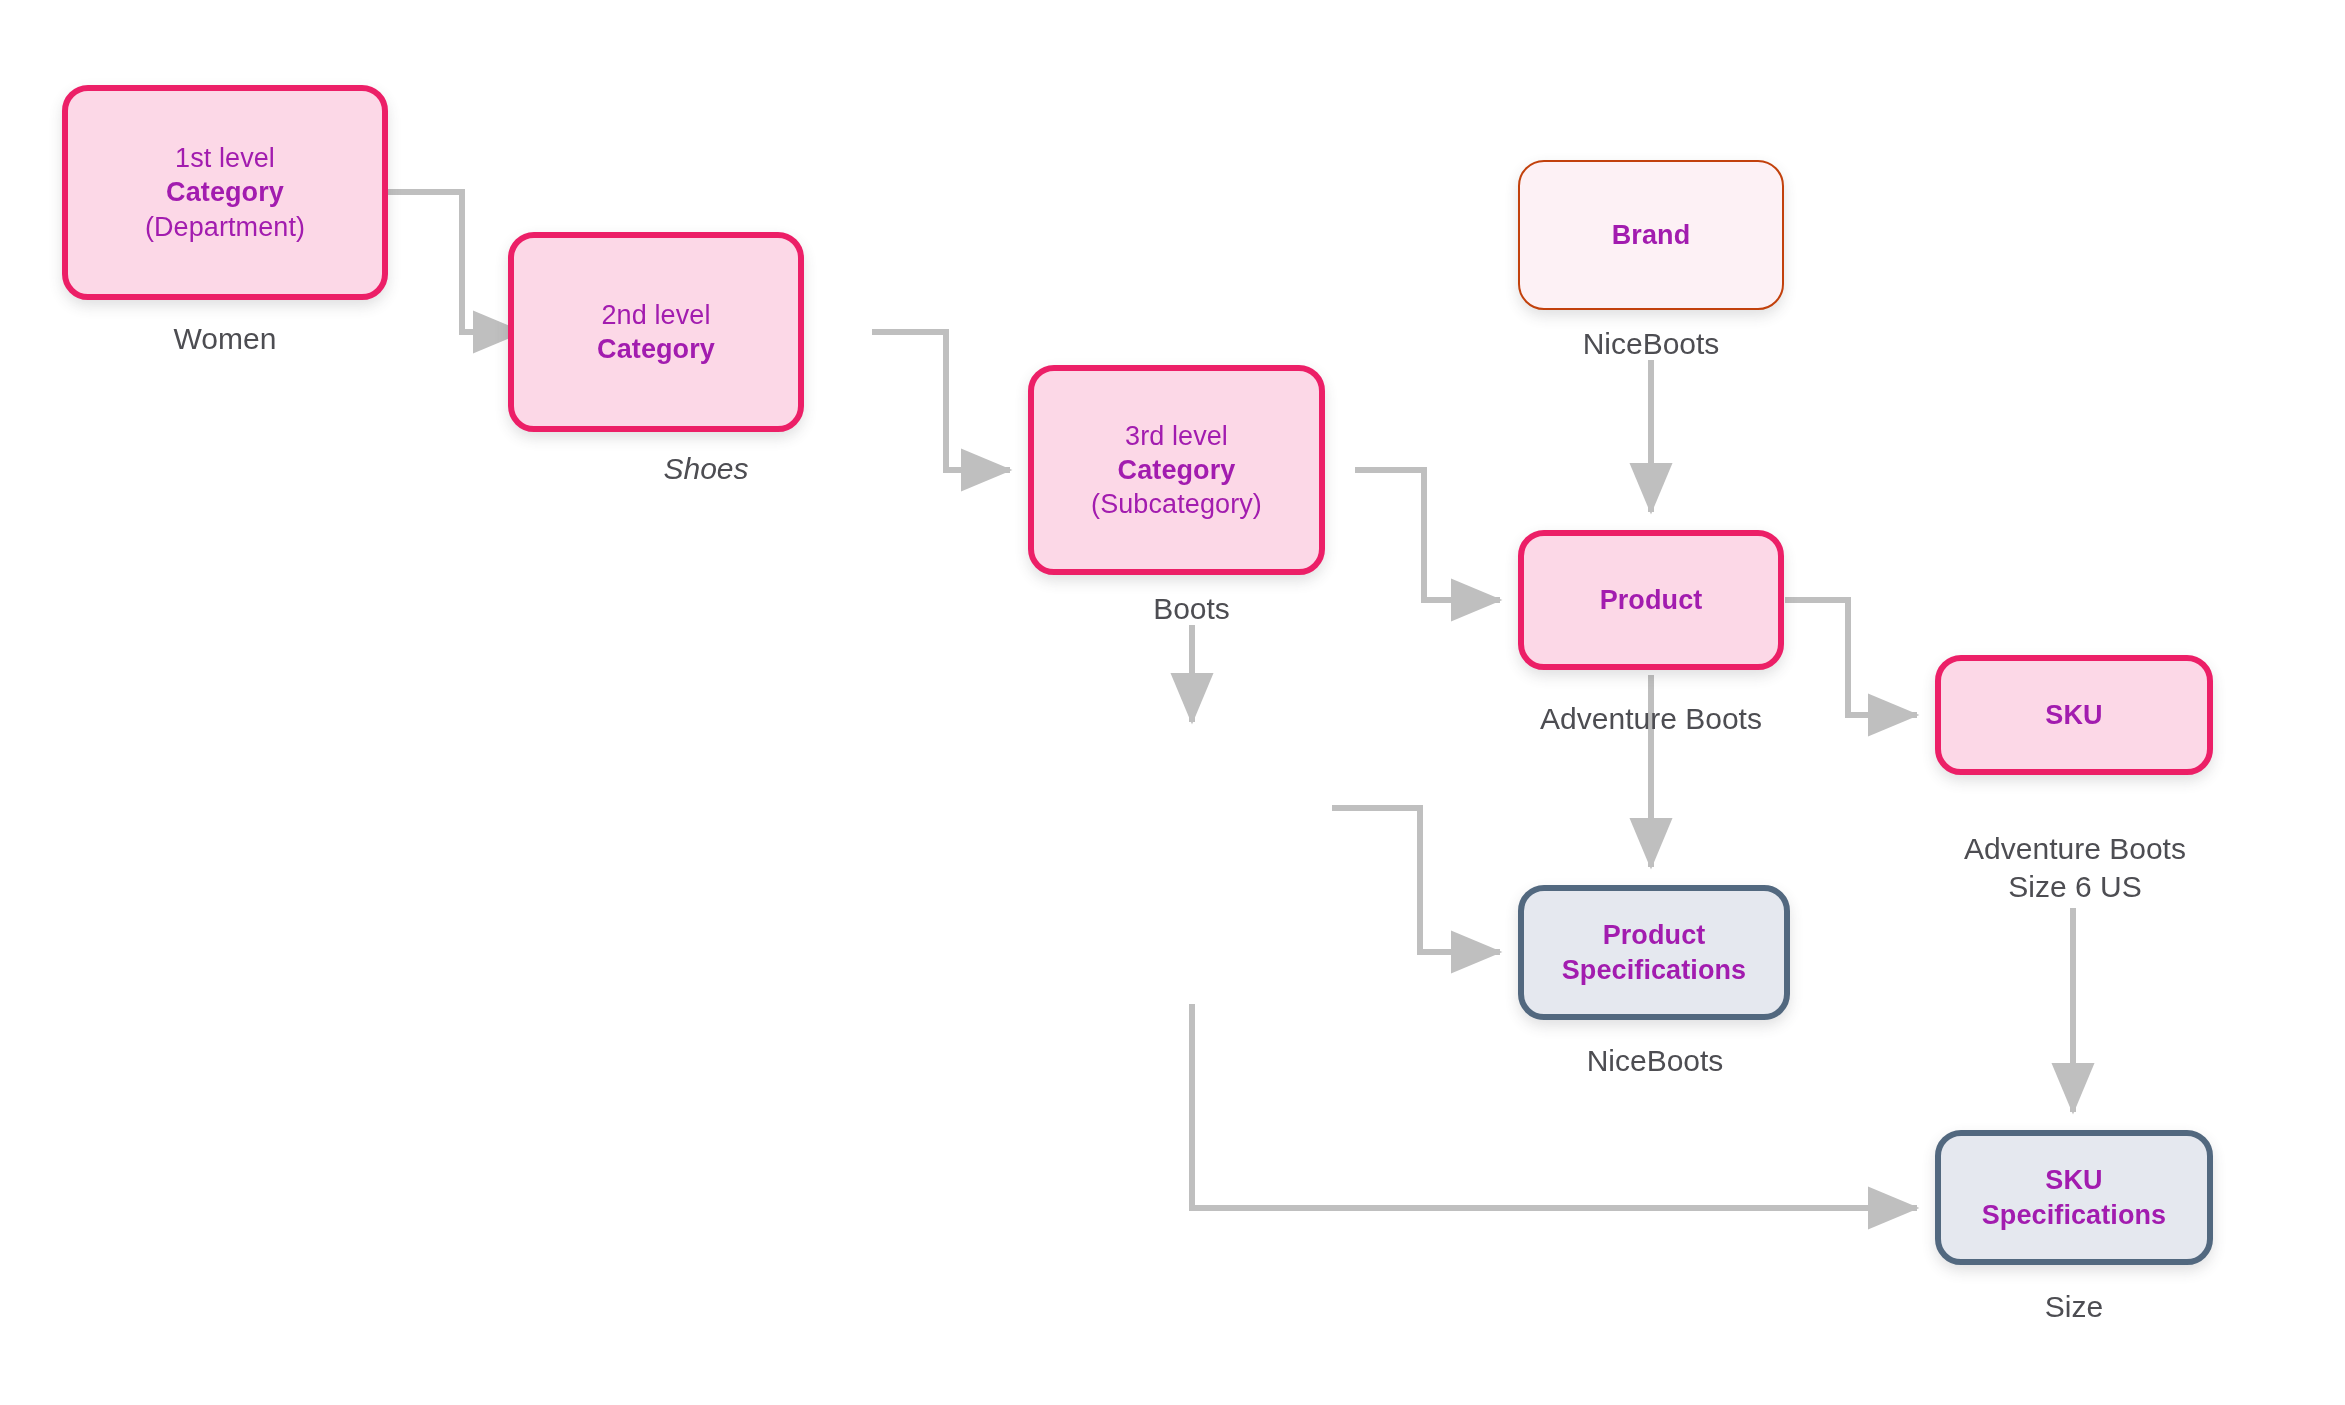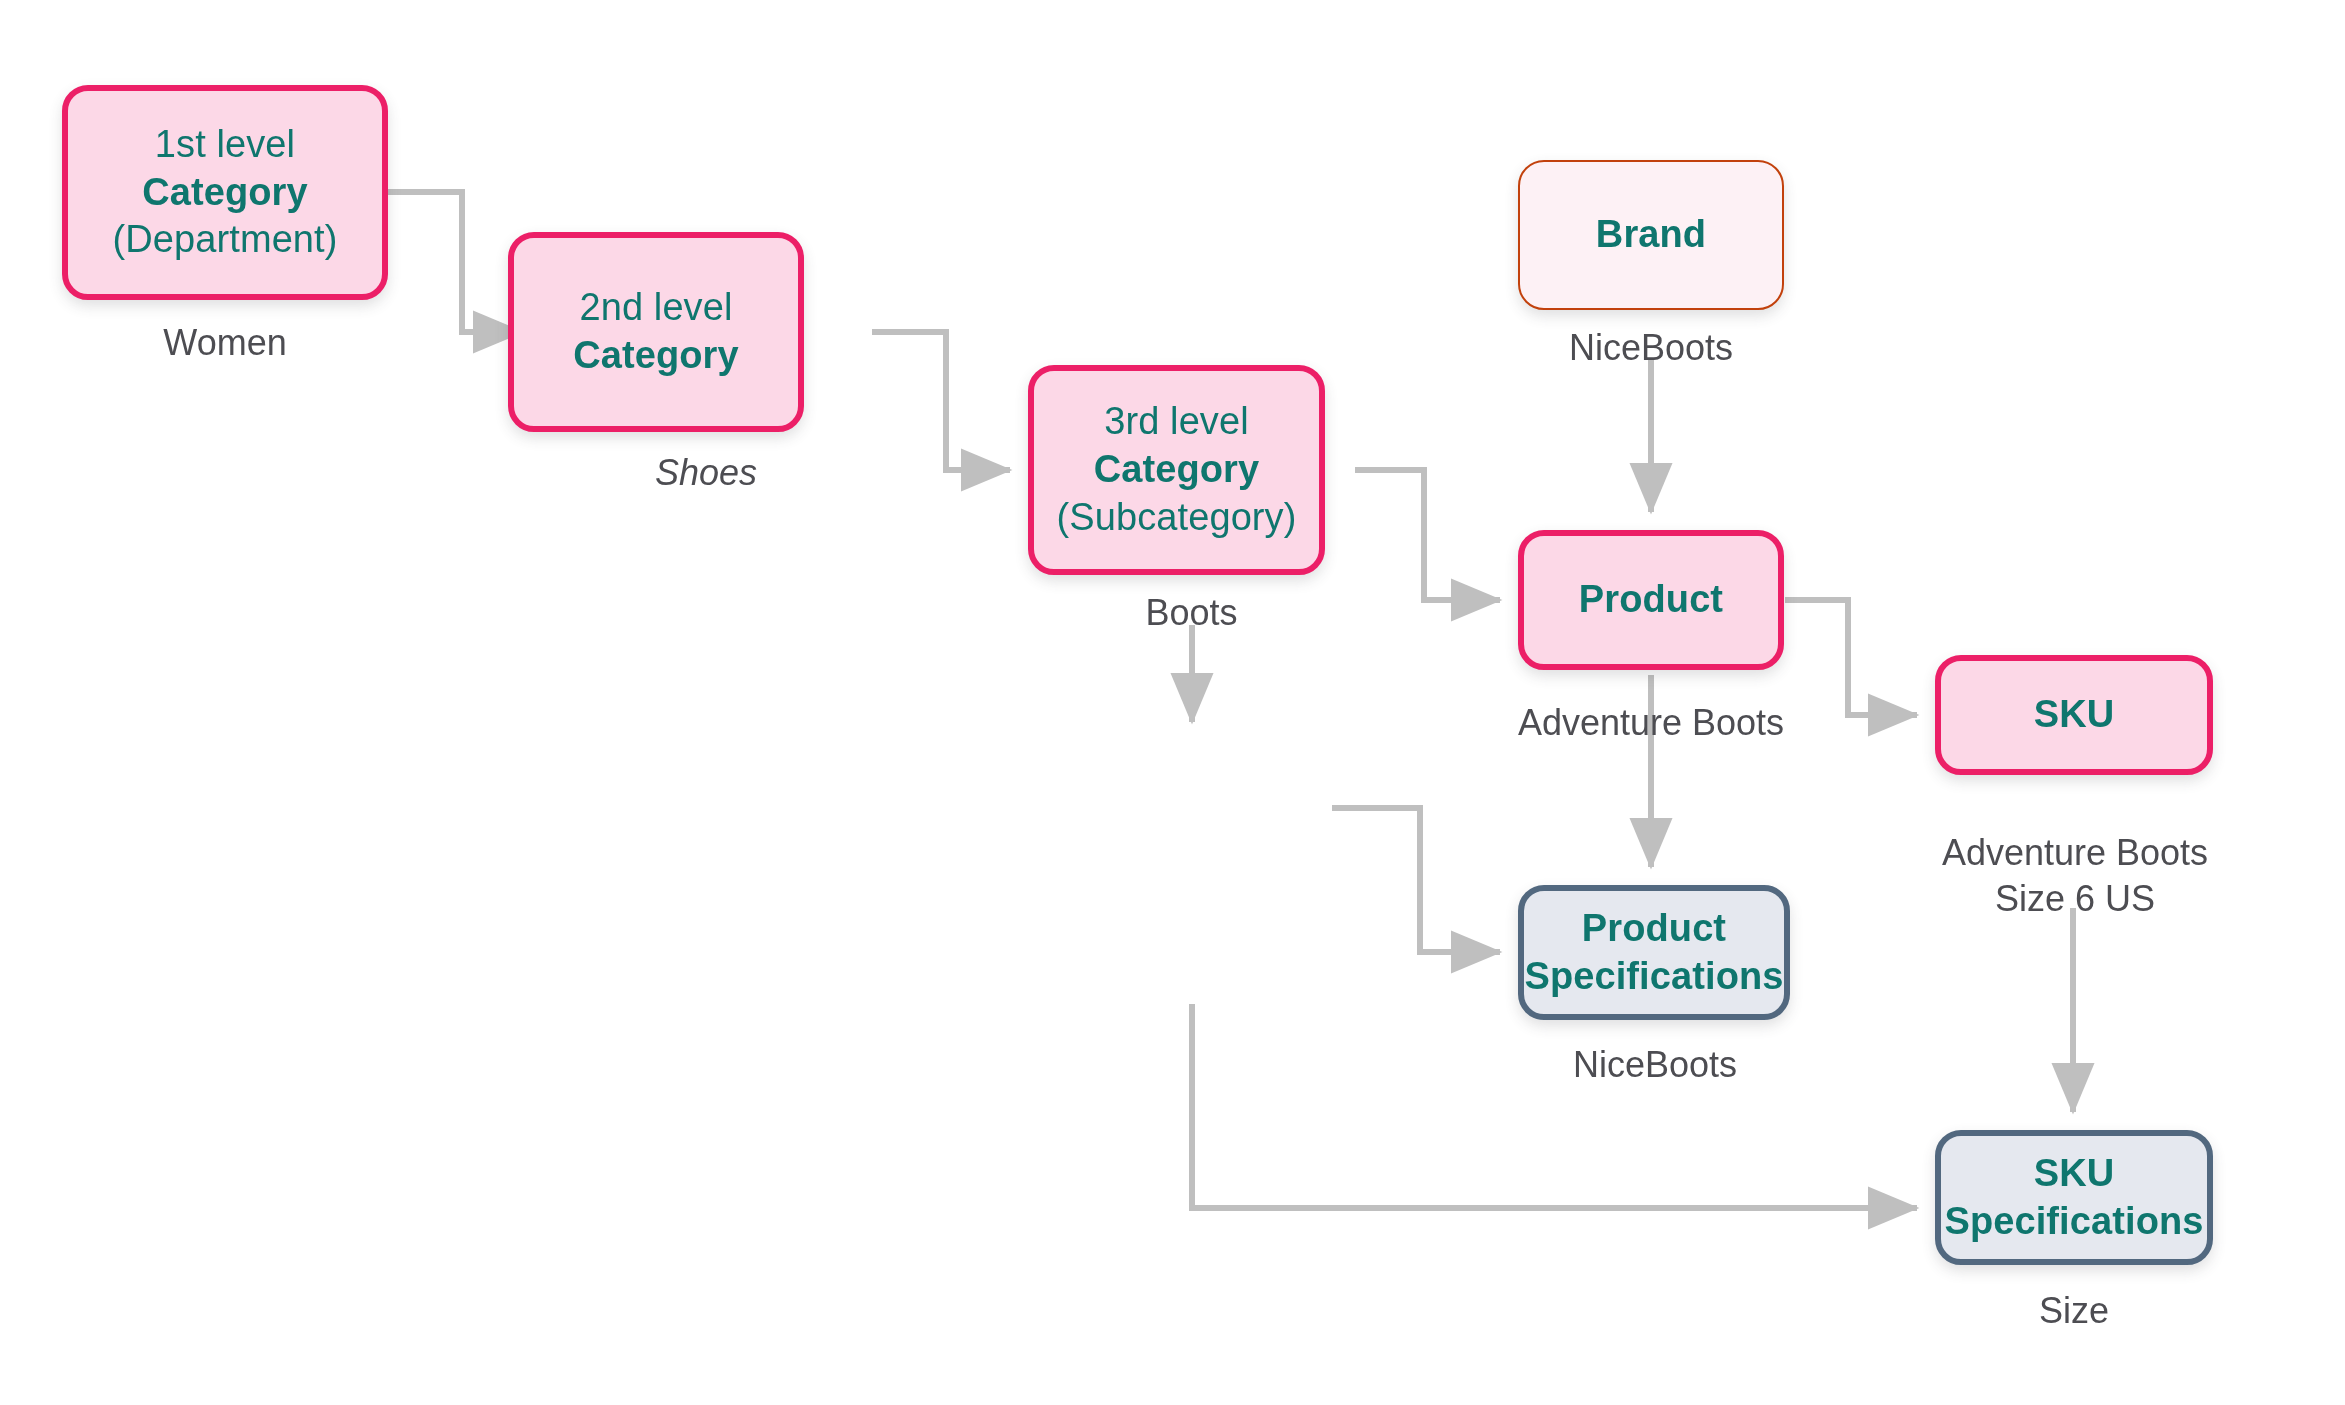--- a/index.html
+++ b/index.html
@@ -45,33 +45,33 @@
   .node.pink-light {
     background: #fdf1f5;
     border: 2px solid #c2410c;
   }
   .node.slate {
     background: #e5e8ef;
     border: 6px solid #52687f;
   }
   .node .line {
     display: block;
-    color: #0f766e;
-    font-size: 38px;
+    color: #a21caf;
+    font-size: 27px;
     line-height: 1.26;
     letter-spacing: 0.1px;
     white-space: nowrap;
   }
   .node .line.bold {
     font-weight: 700;
   }
   .caption {
     position: absolute;
     color: #4d4d52;
-    font-size: 36px;
+    font-size: 30px;
     line-height: 1.28;
     text-align: center;
     white-space: pre-line;
     z-index: 2;
   }
 </style>
 </head>
 <body>
 
 <div id="canvas">

